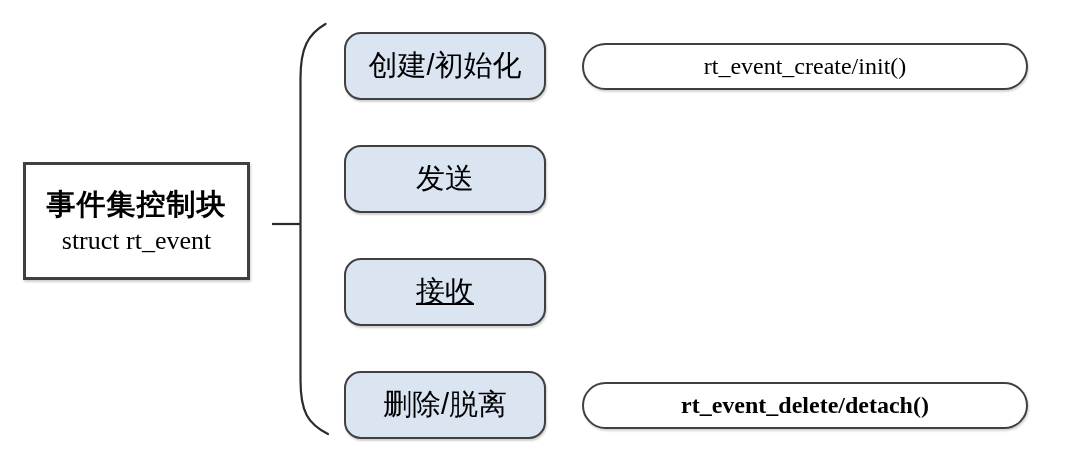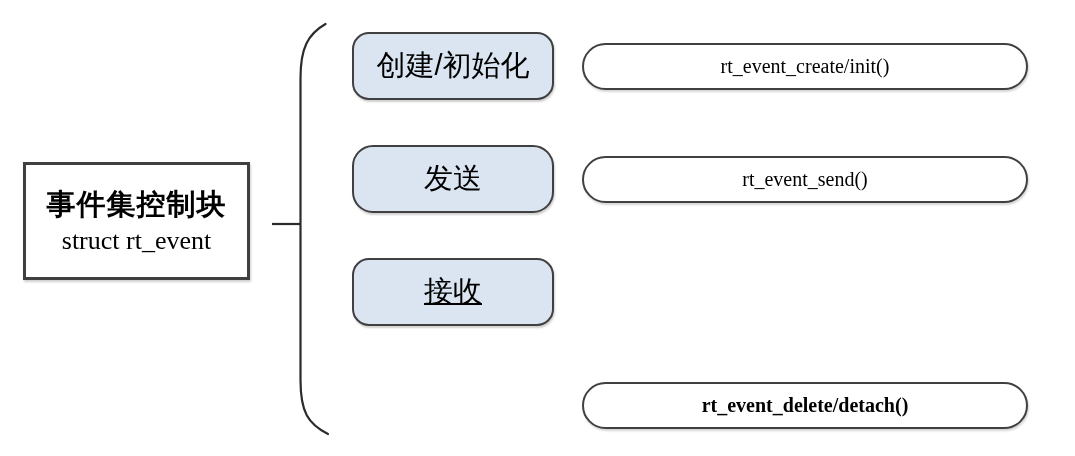--- a/index.html
+++ b/index.html
@@ -39,38 +39,37 @@
     position: absolute;
     left: 344px;
     width: 198px; height: 64px;
     background: var(--operation-fill, #dbe5f1);
     border: 2px solid var(--border, #404040);
     border-radius: 17px;
     display: flex; align-items: center; justify-content: center;
     font-size: 29px;
     color: var(--text, #000000);
     box-shadow: 1px 2px 2px rgba(120,120,120,0.35);
-    margin-left: 8px;
   }
   .fn-pill {
     position: absolute;
     left: 582px;
     width: 442px; height: 43px;
     background: var(--pill-fill, #ffffff);
     border: 2px solid var(--border, #404040);
     border-radius: 24px;
     display: flex; align-items: center; justify-content: center;
     font-family: "Liberation Serif", serif;
-    font-size: 20px;
+    font-size: 24px;
     color: var(--text, #000000);
     box-shadow: 1px 2px 2px rgba(120,120,120,0.3);
     text-align: right;
   }
   .op-r1 { top: 32px; }  .pill-r1 { top: 43px; }
-  .op-r2 { top: 145px; border-radius: 21px; } .pill-r2 { top: 156px; }
+  .op-r2 { top: 145px; } .pill-r2 { top: 156px; }
   .op-r3 { top: 258px; text-decoration: underline; } .pill-r3 { top: 268px; }
   .op-r4 { top: 371px; } .pill-r4 { top: 382px; font-weight: bold; }
 </style>
 </head>
 <body>
 
 <div class="canvas">
 
   <div class="root-box">
     <div class="root-title">事件集控制块</div>
@@ -79,19 +78,19 @@
 
   <svg class="connector-svg" width="90" height="456" viewBox="0 0 90 456" aria-hidden="true">
     <path d="M 22 224 H 51" fill="none" stroke="#2b2b2b" stroke-width="2.2"></path>
     <path d="M 75.5 24 C 58 34, 50.5 48, 50.5 78 L 50.5 380 C 50.5 412, 58 424, 78 434" fill="none" stroke="#2b2b2b" stroke-width="2.2" stroke-linecap="round"></path>
   </svg>
 
   <div class="op-box op-r1">创建/初始化</div>
   <div class="fn-pill pill-r1">rt_event_create/init()</div>
 
   <div class="op-box op-r2">发送</div>
-  <div class="fn-pill pill-r2">rt_event_send()</div>
 
   <div class="op-box op-r3">接收</div>
 
+  <div class="op-box op-r4">删除/脱离</div>
   <div class="fn-pill pill-r4">rt_event_delete/detach()</div>
 
 </div>
 
 </body></html>

